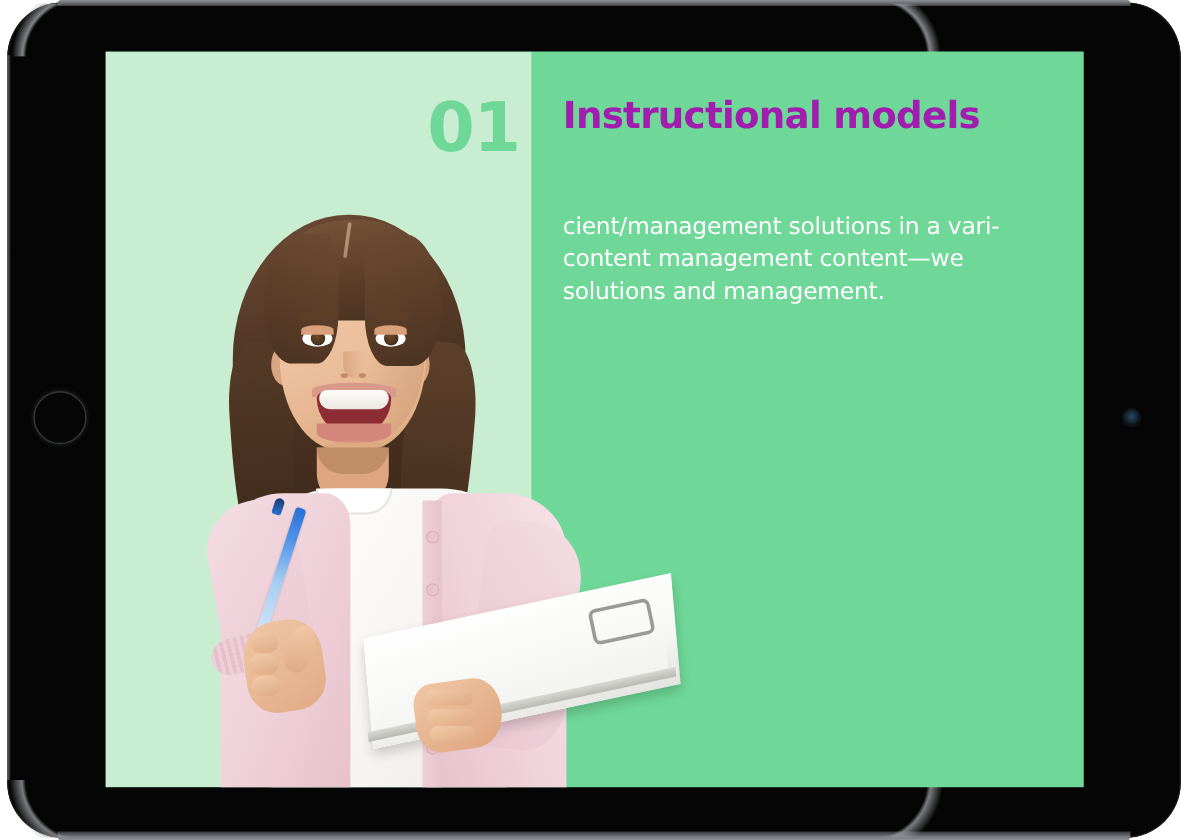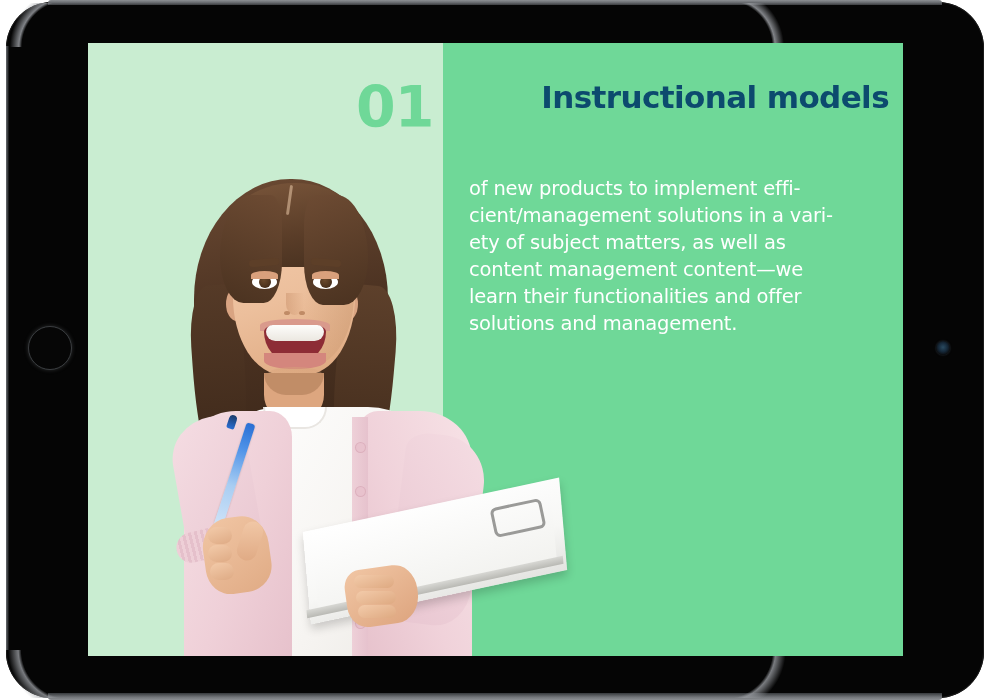--- a/index.html
+++ b/index.html
@@ -91,22 +91,21 @@
     position:absolute; left:268px; top:36px;
     font-family:"DejaVu Sans", sans-serif;
     font-size:57px; font-weight:700; letter-spacing:-1px;
     color:#6FD898; line-height:1;
   }
   .title{
     position:absolute; left:381px; top:38px; width:420px;
     font-family:"DejaVu Sans", sans-serif;
     font-size:31px; font-weight:700;
     line-height:1.06; letter-spacing:-0.6px;
-    color:#0c4a6e;
-    text-align:right;
+    color:#a21caf;
   }
   .title .l2{ display:block; letter-spacing:-1.1px; }
   .body-copy{
     position:absolute; left:381px; top:133px; width:410px;
     font-family:"DejaVu Sans", sans-serif;
     font-size:19.5px; font-weight:400;
     line-height:1.38; letter-spacing:-0.2px;
     color:#ffffff;
   }
 
@@ -405,22 +404,19 @@
       <div class="ph finger" style="left:250px;top:470px;width:38px"></div>
     </div>
 
     <div class="number">01</div>
 
     <div class="title">
       <span>Instructional models</span>
     </div>
 
     <div class="body-copy">
-      <div>of new products to implement effi-</div>
       <div>cient/management solutions in a vari-</div>
-      <div>ety of subject matters, as well as</div>
       <div>content management content—we</div>
-      <div>learn their functionalities and offer</div>
       <div>solutions and management.</div>
     </div>
 
   </div>
 </div>
 
 </body></html>

